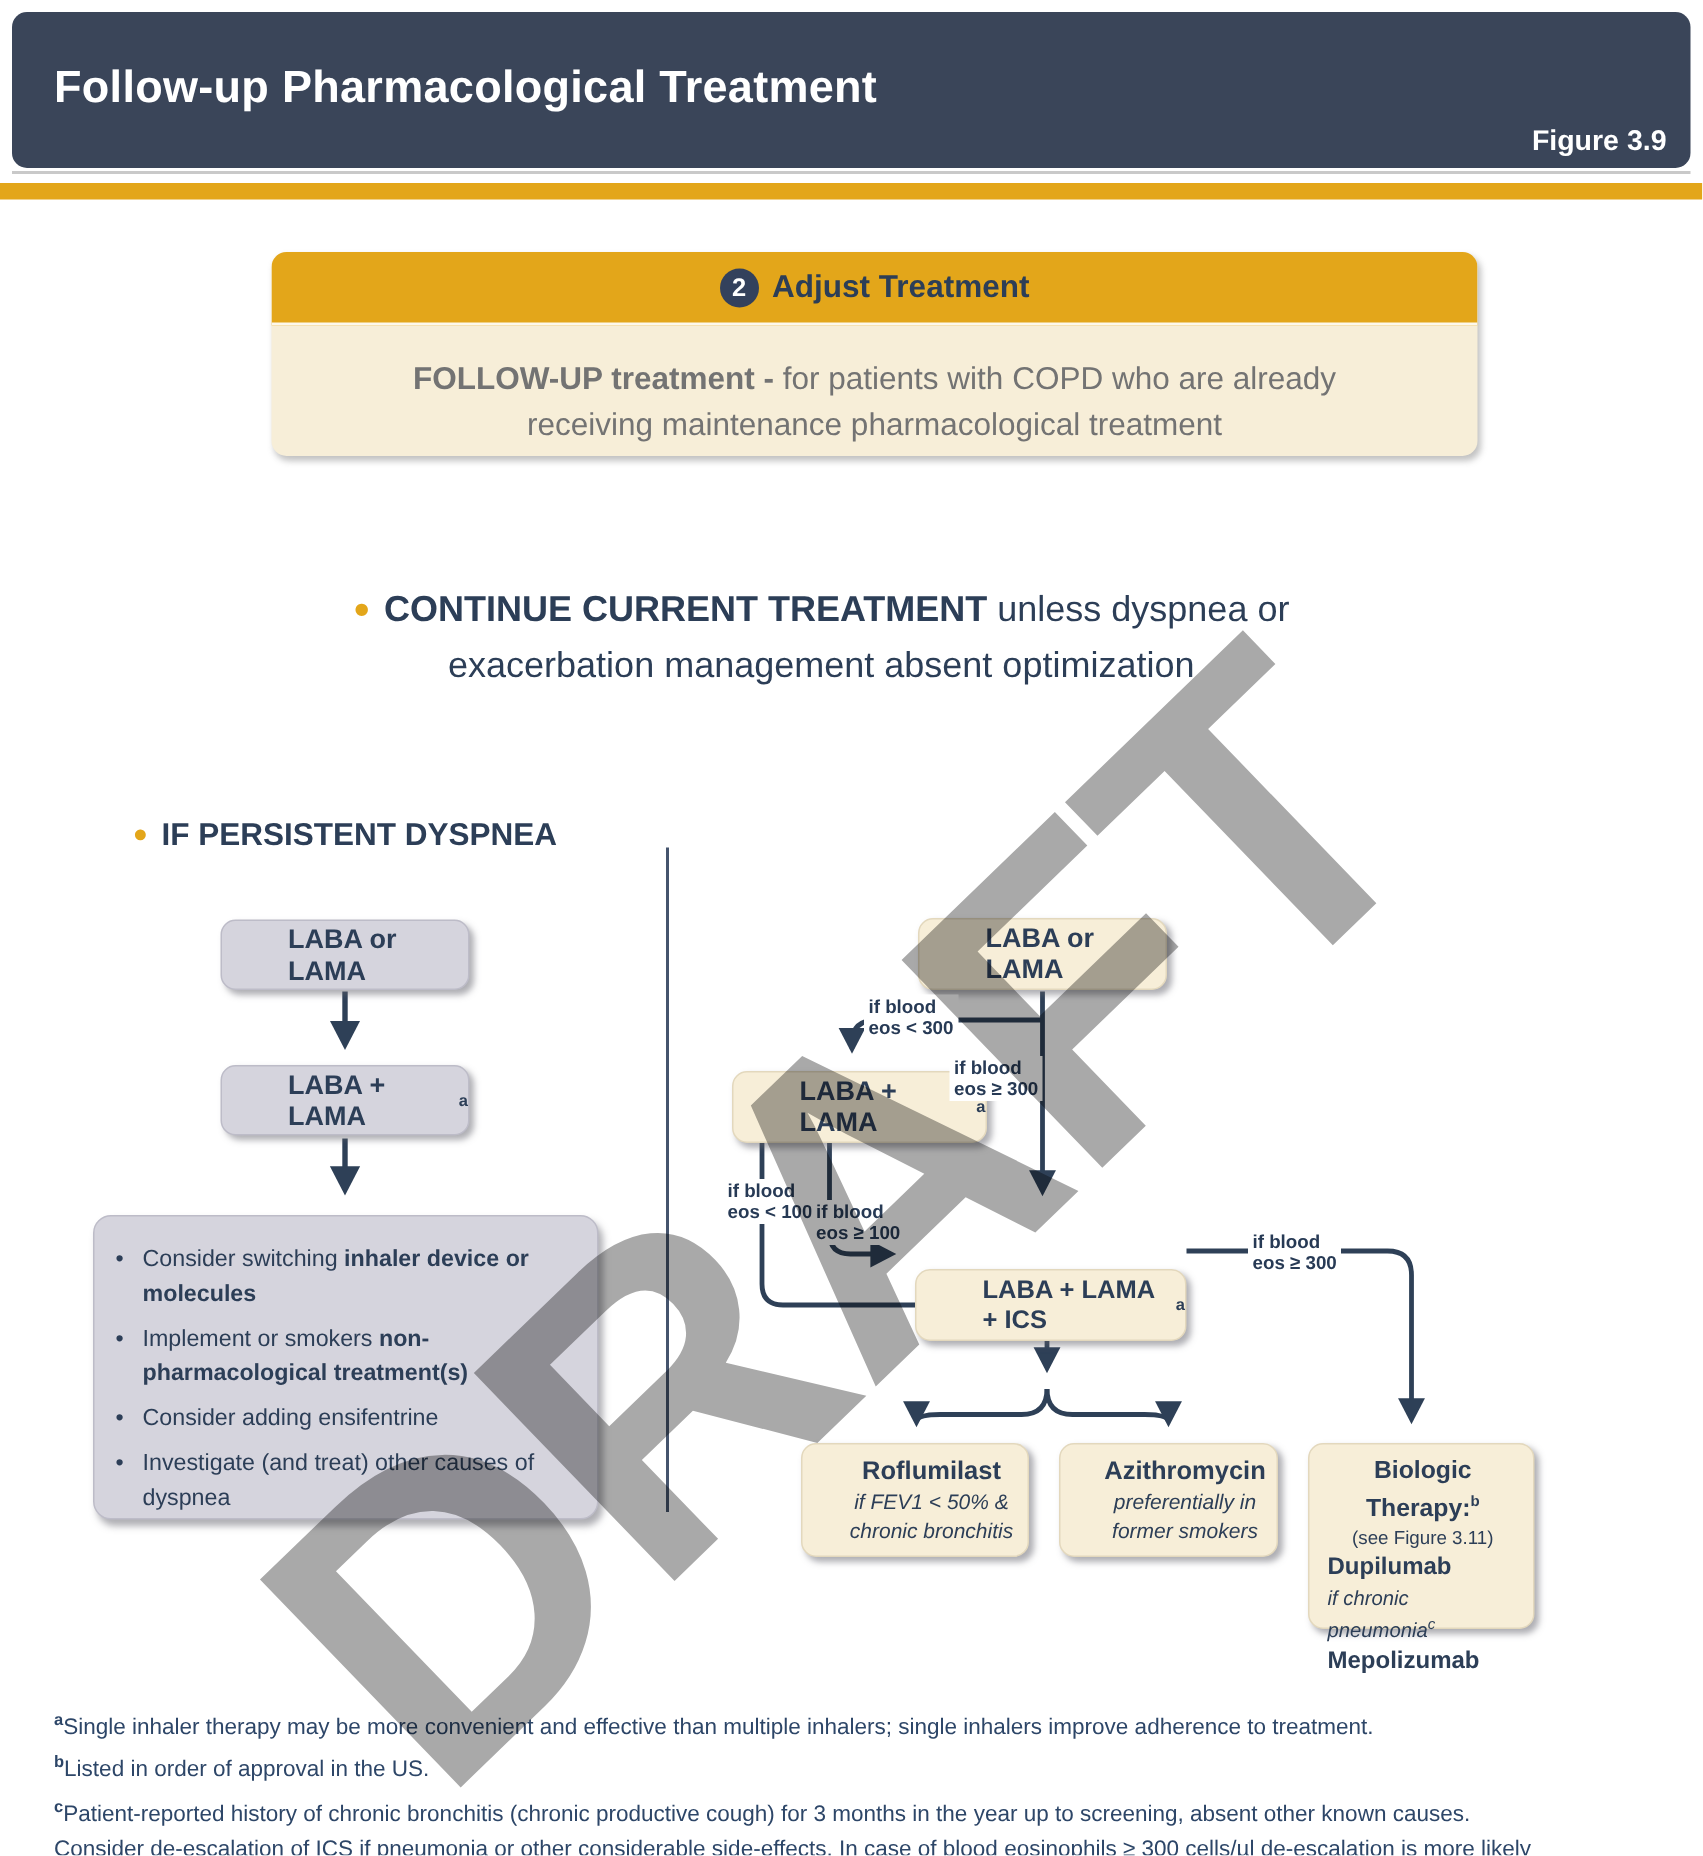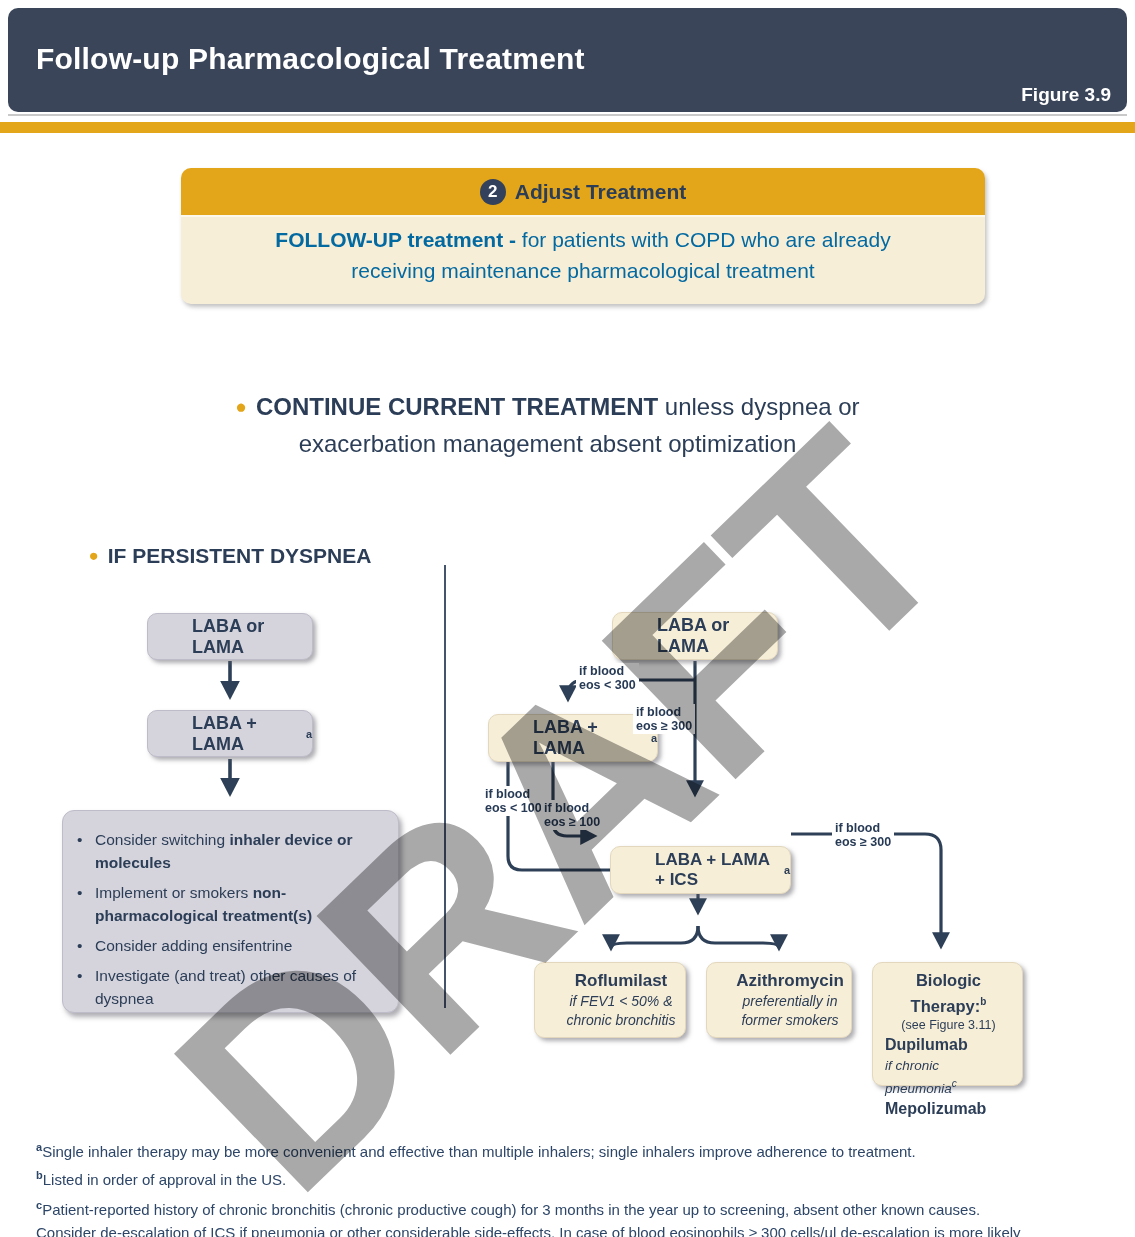--- a/index.html
+++ b/index.html
@@ -18,21 +18,21 @@
 
   
   .adjust { position:absolute; left:181px; top:168px; width:804px; height:136px;
             border-radius:10px; box-shadow:2px 3px 4px rgba(120,120,120,.45); overflow:hidden;
             background:#f7eed8; }
   .adjust-head { height:49px; background:#e3a61a; display:flex; align-items:center;
                  justify-content:center; gap:9px; border-bottom:2px solid #fdf8ec; }
   .step-badge { width:26px; height:26px; border-radius:50%; background:#33415c; color:#ffffff;
                 font-size:17px; font-weight:700; display:flex; align-items:center; justify-content:center; }
   .adjust-head-title { color:#2c3e57; font-size:21px; font-weight:700; }
-  .adjust-body { padding-top:7px; text-align:center; color:#0369a1; font-size:21px; line-height:31px; }
+  .adjust-body { padding-top:20px; text-align:center; color:#737373; font-size:21px; line-height:31px; }
   .b { font-weight:700; }
 
   
   .continue { position:absolute; left:190px; top:388px; width:715px; text-align:center;
               color:#2c3e57; font-size:24px; line-height:37px; }
   .dot { color:#e3a61a; font-size:.8em; vertical-align:.12em; margin-right:9px; }
 
   
   .col-head { position:absolute; color:#2c3e57; font-size:21px; font-weight:700;
               text-align:center; line-height:34px; }

